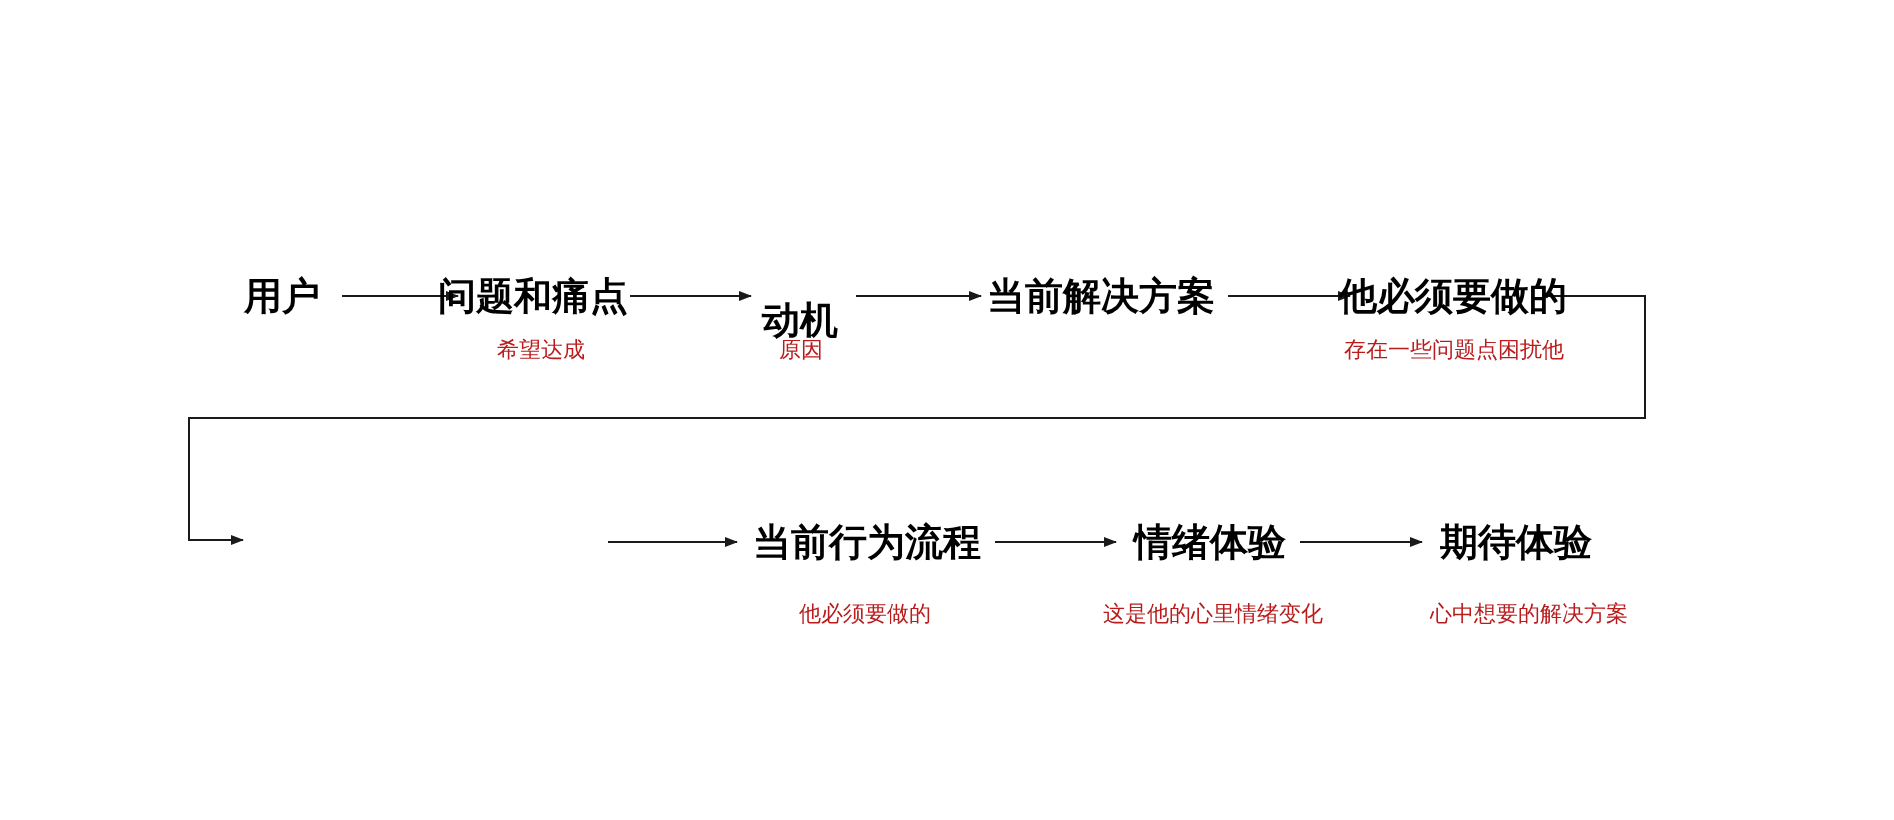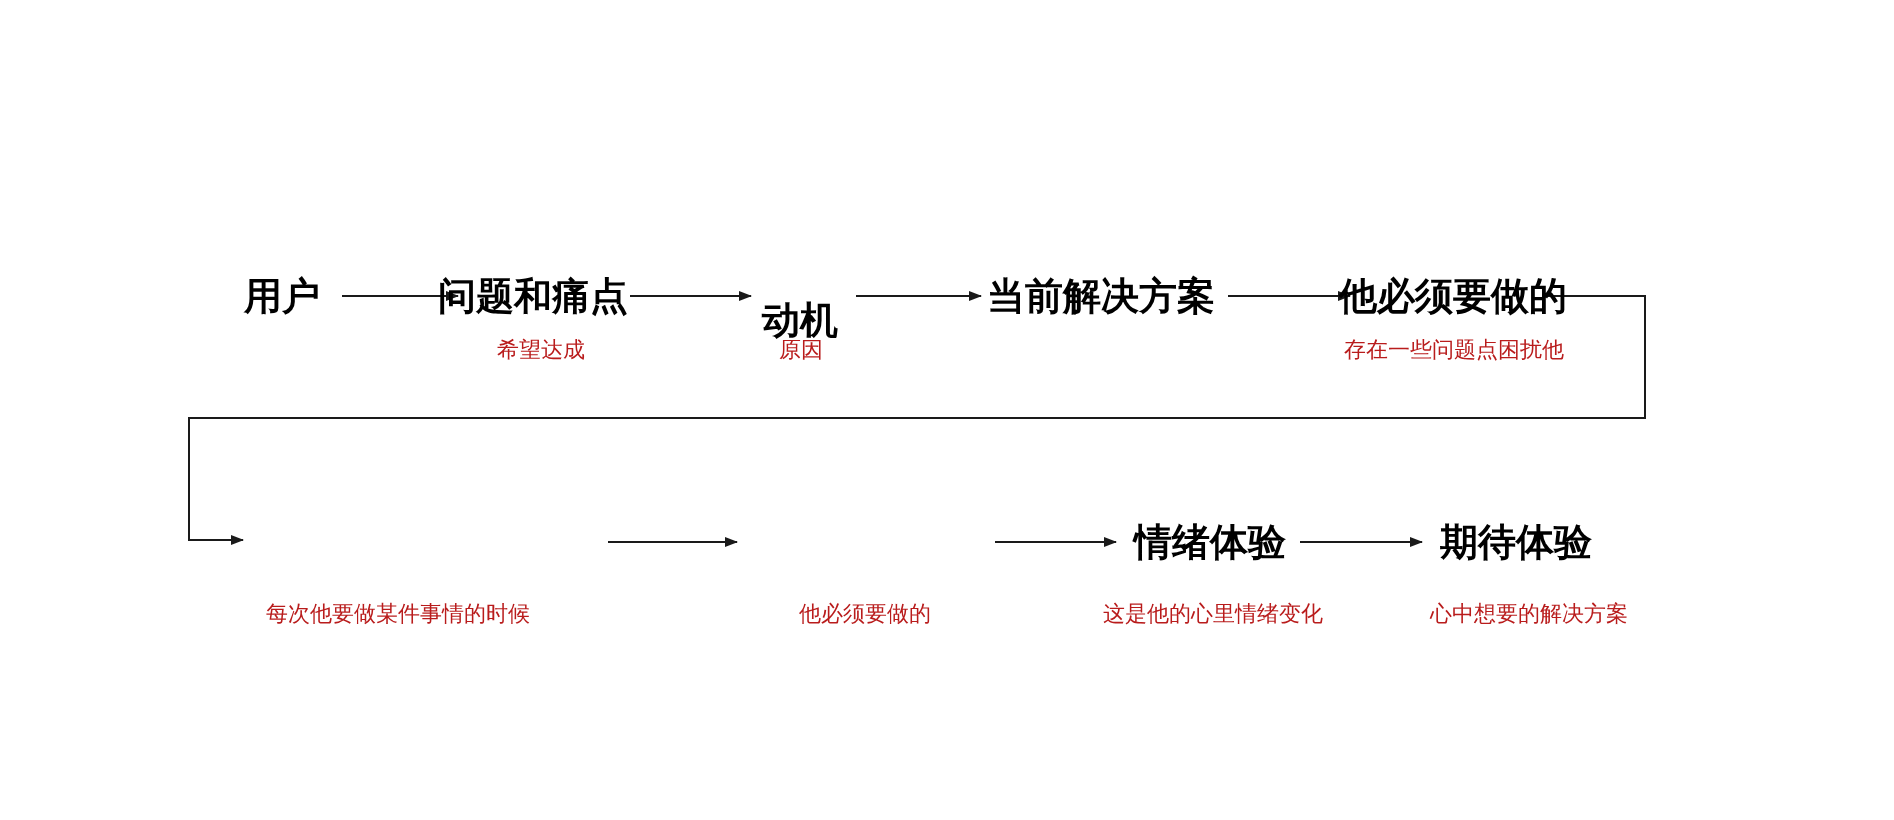--- a/index.html
+++ b/index.html
@@ -92,22 +92,22 @@
   <div class="node-subtitle" id="r1n2-sub">希望达成</div>
 
   <div class="node-title" id="r1n3-title">动机</div>
   <div class="node-subtitle" id="r1n3-sub">原因</div>
 
   <div class="node-title" id="r1n4-title">当前解决方案</div>
 
   <div class="node-title" id="r1n5-title">他必须要做的</div>
   <div class="node-subtitle" id="r1n5-sub">存在一些问题点困扰他</div>
 
-  <div class="node-subtitle" id="r2n1-sub">每次他要做某件事情的时候</div>
 
+  <div class="node-title" id="r2n2-title">当前行为流程</div>
   <div class="node-subtitle" id="r2n2-sub">他必须要做的</div>
 
   <div class="node-title" id="r2n3-title">情绪体验</div>
   <div class="node-subtitle" id="r2n3-sub">这是他的心里情绪变化</div>
 
   <div class="node-title" id="r2n4-title">期待体验</div>
   <div class="node-subtitle" id="r2n4-sub">心中想要的解决方案</div>
 
 </div>
 

